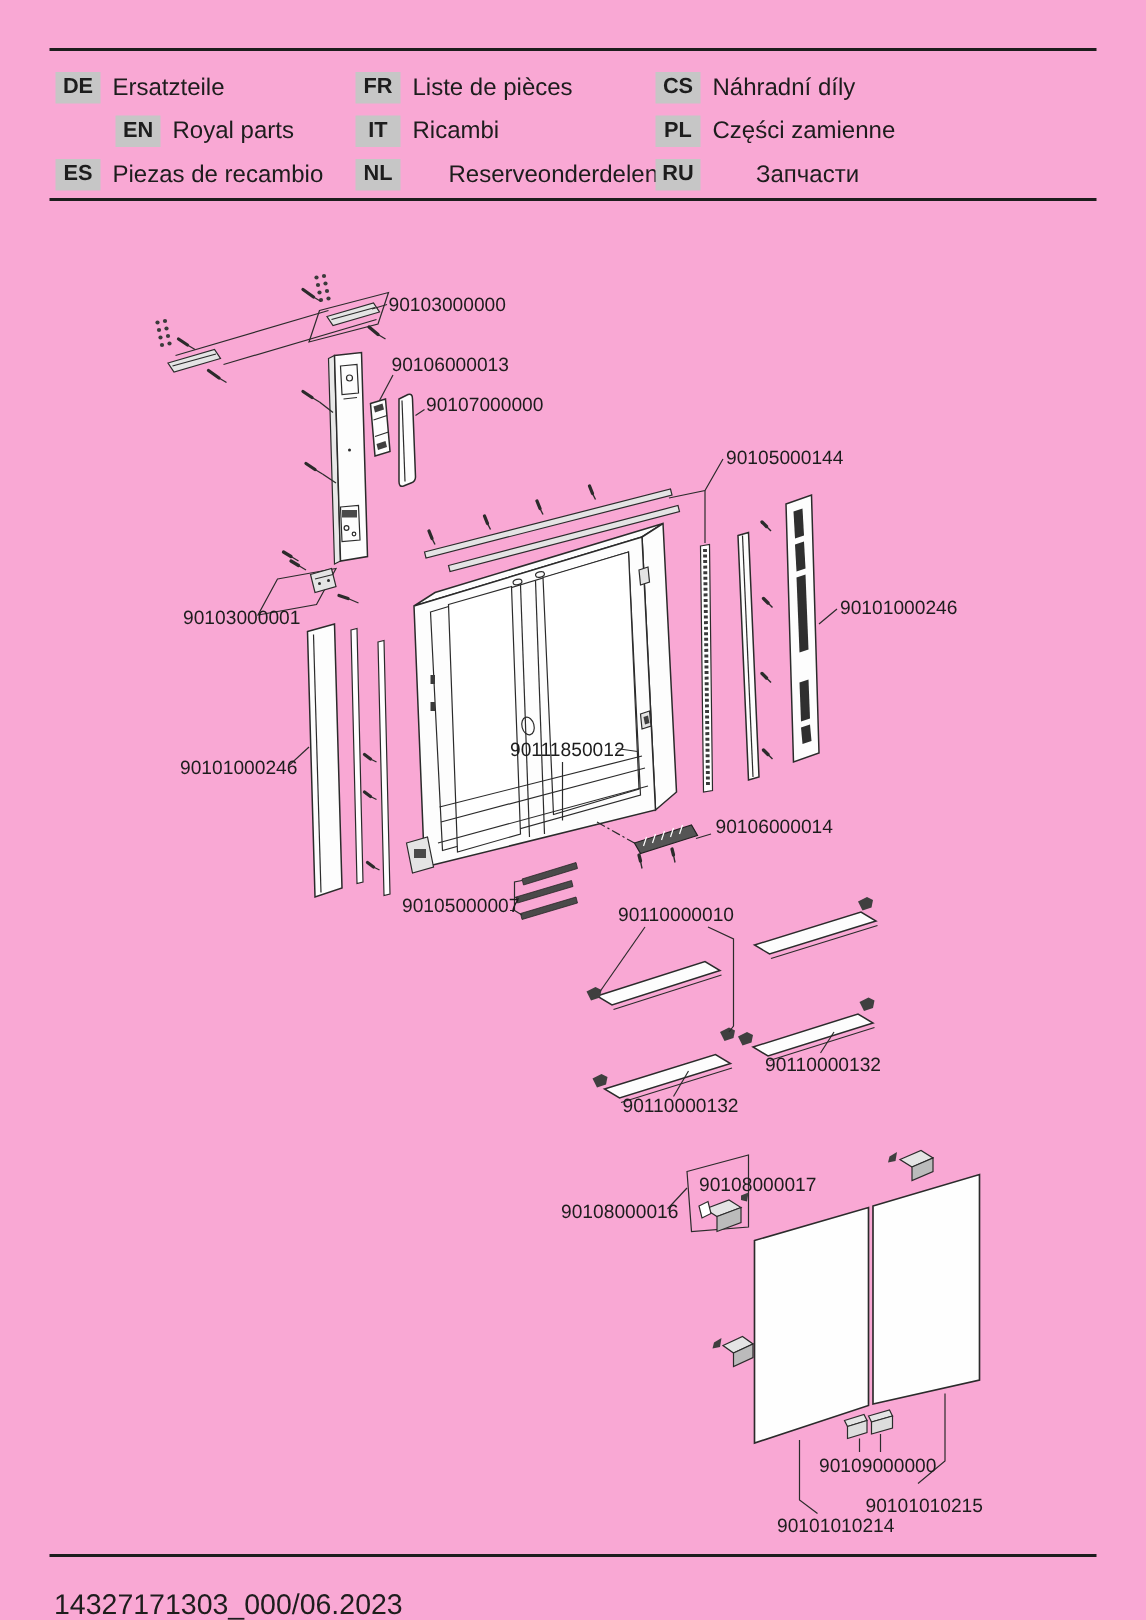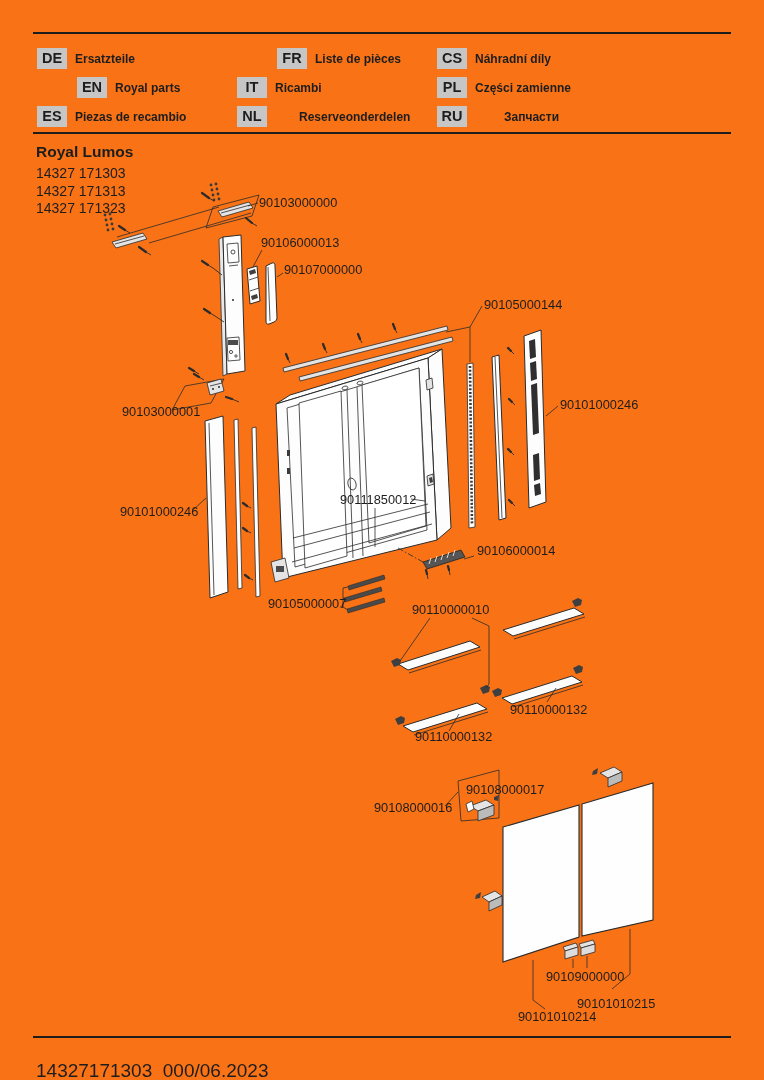--- a/index.html
+++ b/index.html
@@ -1,22 +1,22 @@
 <!DOCTYPE html>
 <html><head>
 <meta charset="utf-8">
 <style>
   html,body{margin:0;padding:0;background:#fff;}
-  .page{position:relative;width:764px;height:1080px;background:#f97316;overflow:hidden;
+  .page{position:relative;width:764px;height:1080px;background:#f9a8d4;overflow:hidden;
         font-family:"Liberation Sans",sans-serif;color:#1d1d1d;}
   .rule{position:absolute;left:33px;width:698px;height:2px;background:#1d1d1d;}
   .lang-row{position:absolute;display:flex;align-items:center;height:21px;}
   .lang-badge{display:inline-block;width:30px;height:21px;background:#c6c6c6;color:#1d1d1d;
               font-weight:bold;font-size:14.5px;text-align:center;line-height:21px;}
-  .lang-label{margin-left:8px;font-weight:bold;font-size:12px;white-space:nowrap;}
+  .lang-label{margin-left:8px;font-weight:normal;font-size:16px;white-space:nowrap;}
   .brand{position:absolute;top:42px;right:33px;}
   .brand span{display:inline-block;font-weight:bold;font-size:44px;letter-spacing:-2px;
               transform:scaleX(0.78);transform-origin:right center;line-height:1;}
   .product{position:absolute;left:36px;top:143px;}
   .product-name{font-weight:bold;font-size:15.5px;margin-bottom:4px;}
   .model-no{font-size:14px;line-height:17.5px;}
   .footer-text{position:absolute;left:36px;top:1060px;font-size:19px;}
   svg.diagram{position:absolute;left:0;top:0;}
   .lnt{stroke:#2b2b2b;stroke-width:0.8;fill:none;}
   .whs{stroke:#2b2b2b;stroke-width:1;fill:#fdfdfd;}
@@ -40,21 +40,21 @@
       <span class="lang-label">Ersatzteile</span>
     </div>
     <div class="lang-row" style="left:37px;top:77px;padding-left:40px;">
       <span class="lang-badge">EN</span>
       <span class="lang-label">Royal parts</span>
     </div>
     <div class="lang-row" style="left:37px;top:106px;">
       <span class="lang-badge">ES</span>
       <span class="lang-label">Piezas de recambio</span>
     </div>
-    <div class="lang-row" style="left:237px;top:48px;margin-left:40px;">
+    <div class="lang-row" style="left:237px;top:48px;">
       <span class="lang-badge">FR</span>
       <span class="lang-label">Liste de pièces</span>
     </div>
     <div class="lang-row" style="left:237px;top:77px;">
       <span class="lang-badge">IT</span>
       <span class="lang-label">Ricambi</span>
     </div>
     <div class="lang-row" style="left:237px;top:106px;gap:24px;">
       <span class="lang-badge">NL</span>
       <span class="lang-label">Reserveonderdelen</span>
@@ -69,26 +69,20 @@
     </div>
     <div class="lang-row" style="left:437px;top:106px;gap:29px;">
       <span class="lang-badge">RU</span>
       <span class="lang-label">Запчасти</span>
     </div>
   </div>
 
 
   <div class="rule" style="top:132px;"></div>
 
-  <div class="product">
-    <div class="product-name">Royal Lumos</div>
-    <div class="model-no">14327 171303</div>
-    <div class="model-no">14327 171313</div>
-    <div class="model-no">14327 171323</div>
-  </div>
 
   <svg class="diagram" width="764" height="1080" viewBox="0 0 764 1080">
 
     <g>
       <g fill="#3a3a3a">
         <circle cx="211" cy="185" r="1.4"></circle>
           <circle cx="216" cy="184" r="1.4"></circle>
         <circle cx="212" cy="190" r="1.4"></circle>
           <circle cx="217" cy="189" r="1.4"></circle>
         <circle cx="213" cy="195" r="1.4"></circle>

